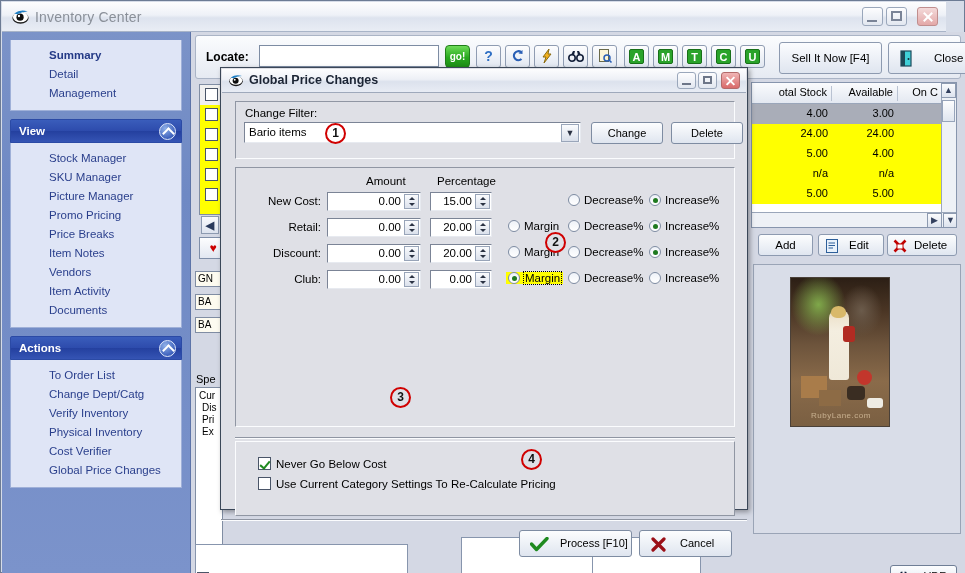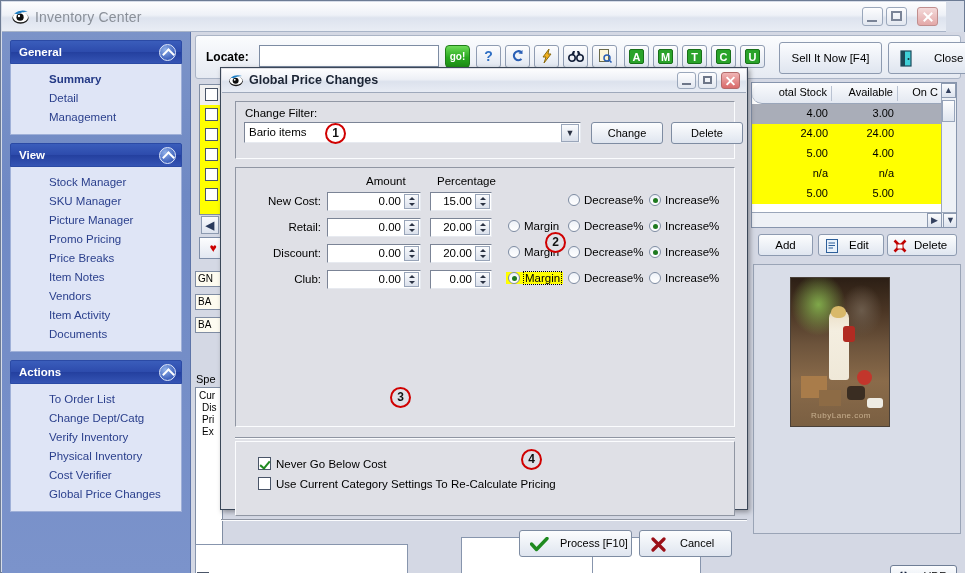--- a/index.html
+++ b/index.html
@@ -152,21 +152,21 @@
     background:linear-gradient(to bottom,#fdfdfe,#e2e7f1);
     border:1px solid #7f8ea8;box-sizing:border-box;
     text-align:center;line-height:20px;color:#cc0000;font-size:12px;
   }
   .table{
     position:absolute;right:4px;top:0px;width:206px;height:146px;
     border:1px solid #8795ad;background:#fff;box-sizing:border-box;overflow:hidden;
   }
   .thead{
     height:20px;background:linear-gradient(to bottom,#fafbfd,#e3e8f1);
-    border-bottom:1px solid #9aa6ba;position:relative;border-radius:10px;
+    border-bottom:1px solid #9aa6ba;position:relative;
   }
   .thead div{
     position:absolute;top:3px;font-size:11px;color:#000;text-align:right;
     border-right:1px solid #b9c2d2;height:15px;padding-right:4px;box-sizing:border-box;
   }
   .trow{height:20px;position:relative;}
   .trow.sel{background:#a9adb8;}
   .trow.yel{background:#ffff00;}
   .trow span{position:absolute;top:3px;font-size:11px;text-align:right;}
   .vsb{
@@ -387,24 +387,20 @@
       </div>
     <div class="wbtn close">
         <i></i>
         <i></i>
       </div>
   </div>
 
   <div class="sidebar">
 
     <div class="panel">
-      <div class="panel-head">
-        <span>General</span>
-        <div class="chev"></div>
-      </div>
       <div class="panel-body">
         <div class="navitem sel">Summary</div>
         <div class="navitem">Detail</div>
         <div class="navitem">Management</div>
       </div>
     </div>
 
     <div class="panel">
       <div class="panel-head">
         <span>View</span>

